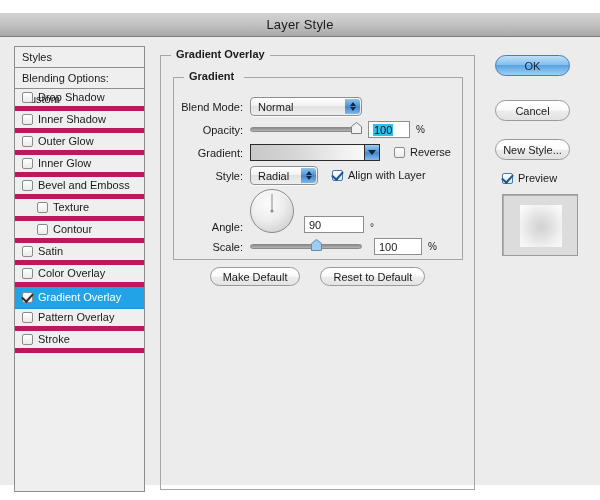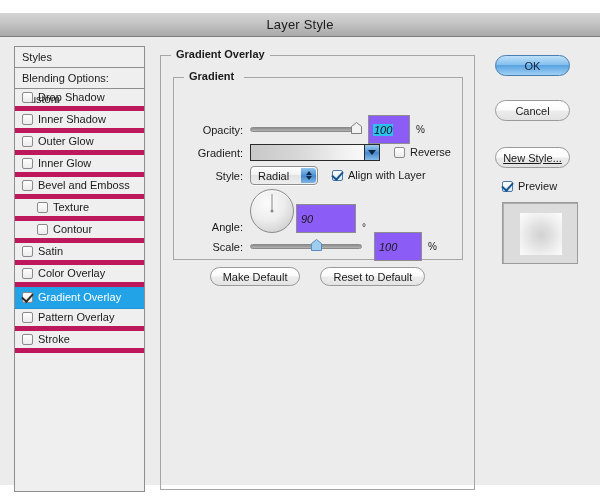--- a/index.html
+++ b/index.html
@@ -103,24 +103,23 @@
     background:linear-gradient(to bottom,#8fc4ee,#4f93d4 48%,#4387cb 52%,#7fb8e8);
     display:flex;flex-direction:column;align-items:center;justify-content:center;
   }
   .popup .arrowbox .up,.popup .arrowbox .dn{
     width:0;height:0;border-left:3px solid transparent;border-right:3px solid transparent;
   }
   .popup .arrowbox .up{border-bottom:4px solid #12294a;margin-bottom:1px;}
   .popup .arrowbox .dn{border-top:4px solid #12294a;}
   
   .tfield{
-    height:29px;box-sizing:border-box;border:1px solid #8e8e8e;
-    background:#8b5cf6;display:flex;align-items:center;padding:0 4px;
+    height:17px;box-sizing:border-box;border:1px solid #8e8e8e;
+    background:#ffffff;display:flex;align-items:center;padding:0 4px;
     font-size:11px;
-    font-style:italic;
   }
   .tfield .hl{background:#2ec1f0;color:#111;padding:0 1px;}
   .unit{margin-left:6px;font-size:10px;color:#1a1a1a;}
   
   .slider{position:relative;height:17px;display:flex;align-items:center;}
   .slider .track{
     width:100%;height:5px;border-radius:3px;
     background:linear-gradient(to bottom,#8d8d8d,#b4b4b4);
     border:1px solid #8a8a8a;box-sizing:border-box;
   }
@@ -265,20 +264,30 @@
   <div id="main-group">
     <div class="topline-l"></div>
     <div class="topline-r"></div>
     <div class="legend">Gradient Overlay</div>
 
     <div id="grad-group">
       <div class="topline-l"></div>
       <div class="topline-r"></div>
       <div class="legend">Gradient</div>
 
+      <div class="frow" style="top:20px;width:100%;">
+        <div class="flabel">Blend Mode:</div>
+        <div class="popup" style="width:112px;">
+          <span>Normal</span>
+          <span class="arrowbox">
+            <span class="up"></span>
+              <span class="dn"></span>
+          </span>
+        </div>
+      </div>
 
       <div class="frow" style="top:43px;width:100%;">
         <div class="flabel">Opacity:</div>
         <div class="slider" id="opacity-slider" style="width:112px;">
           <div class="track"></div>
           <div class="thumb" id="opacity-thumb" style="left: 101px;">
             <svg width="11" height="12" viewBox="0 0 11 12">
               <path d="M5.5 0.5 L10.5 4.5 L10.5 11.5 L0.5 11.5 L0.5 4.5 Z" fill="#f2f2f2" stroke="#7e7e7e" stroke-width="1"></path>
             </svg>
           </div>
@@ -312,21 +321,21 @@
         <span class="cb blue checked" id="cb-align" style="margin-left:14px;"></span>
         <span class="eff-label">Align with Layer</span>
       </div>
 
       <div class="frow" style="top:110px;width:100%;height:46px;align-items:flex-end;">
         <div class="flabel">Angle:</div>
         <div class="dial">
           <div class="needle" id="dial-needle" style="transform: translateX(-50%) rotate(0deg); transform-origin: 50% 18px;"></div>
           <div class="hubdot"></div>
         </div>
-        <div class="tfield" style="width:60px;margin-left:2px;">
+        <div class="tfield" style="width:60px;margin-left:10px;">
           <span>90</span>
         </div>
         <span class="unit">°</span>
       </div>
 
       <div class="frow" style="top:160px;width:100%;">
         <div class="flabel">Scale:</div>
         <div class="slider" id="scale-slider" style="width:112px;">
           <div class="track"></div>
           <div class="thumb" id="scale-thumb" style="left: 60.6px;">
@@ -344,21 +353,21 @@
 
     <div style="position:absolute;left:0;top:212px;width:100%;display:flex;justify-content:center;gap:20px;">
       <span class="capsule">Make Default</span>
       <span class="capsule">Reset to Default</span>
     </div>
   </div>
 
   <div id="right-col">
     <div class="rbtn primary">OK</div>
     <div class="rbtn" style="margin-top:24px;">Cancel</div>
-    <div class="rbtn" style="margin-top:26px;text-decoration:underline;">New Style...</div>
+    <div class="rbtn" style="margin-top:18px;">New Style...</div>
     <div class="preview-row">
       <span class="cb blue checked" id="cb-preview"></span>
       <span class="lbl">Preview</span>
     </div>
     <div id="thumb">
       <div class="sq"></div>
     </div>
   </div>
 
 </div>

